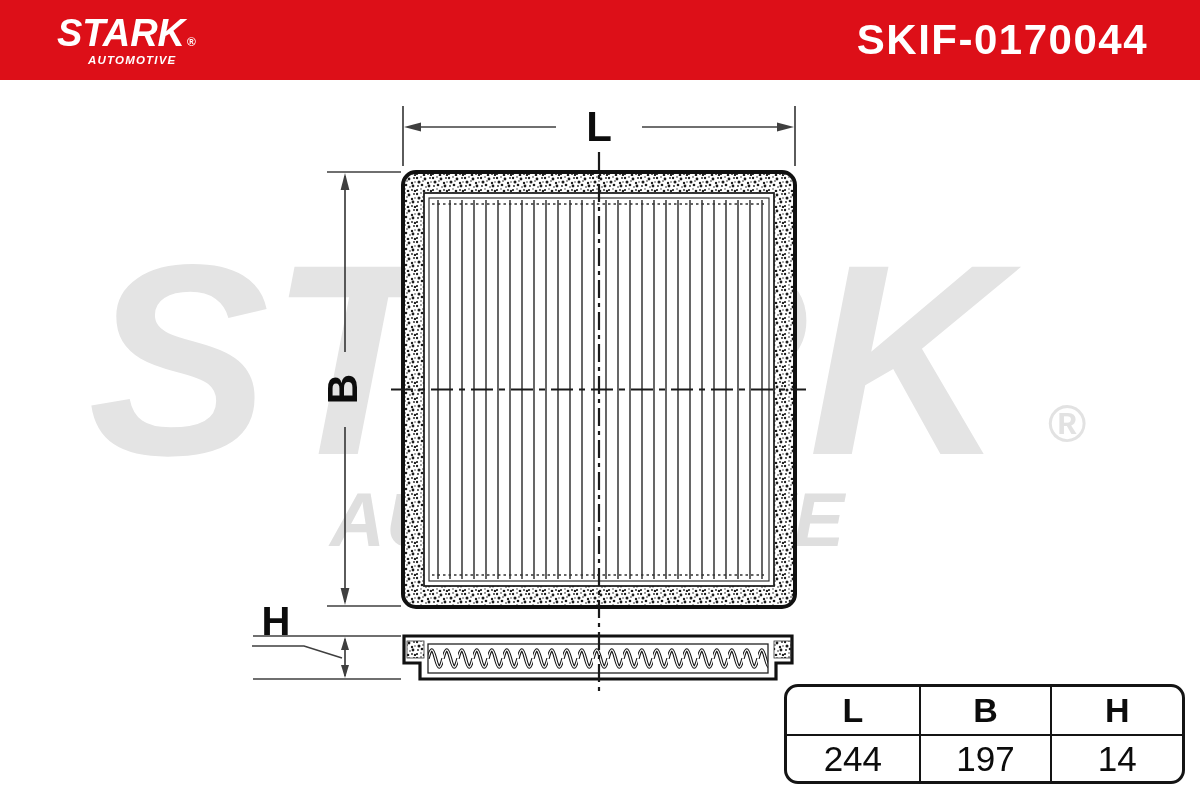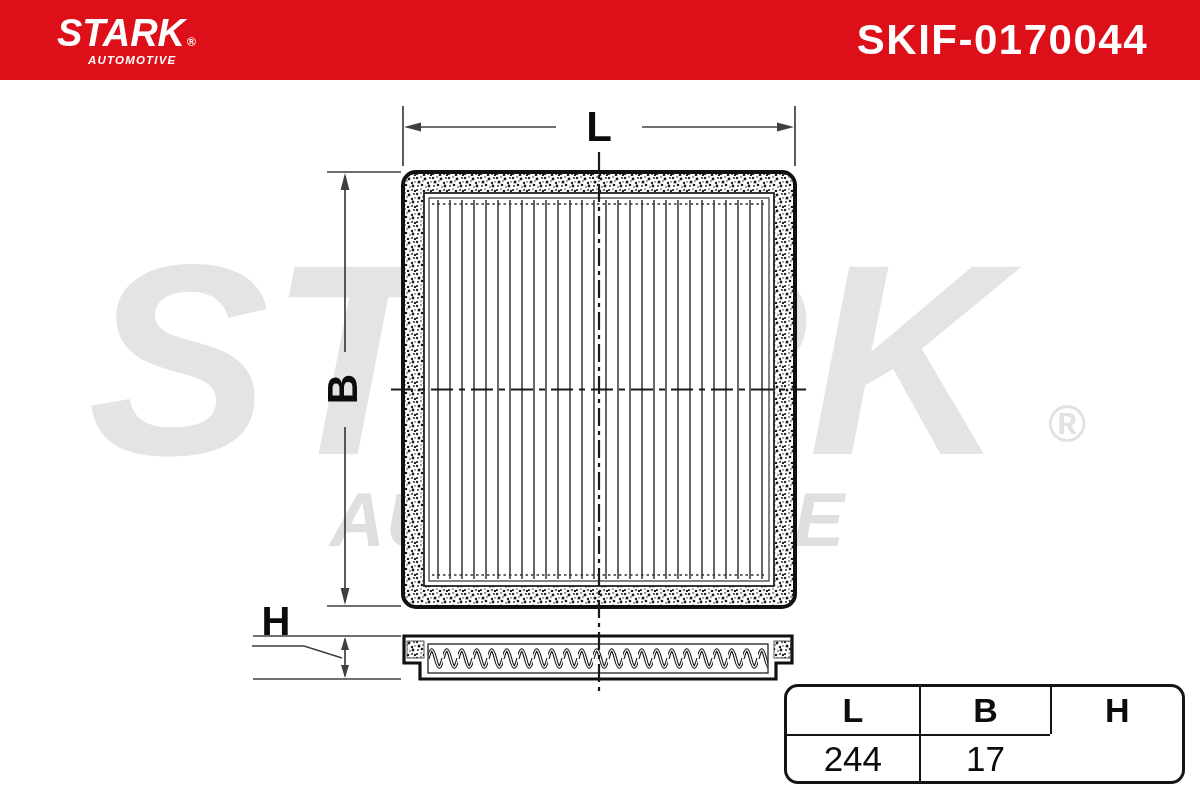--- a/index.html
+++ b/index.html
@@ -129,21 +129,22 @@
     </g>
     <polygon points="345,637 341,650 349,650" fill="#3f3f3f"></polygon>
     <polygon points="345,678 341,665 349,665" fill="#3f3f3f"></polygon>
   </svg>
 
   <div class="dim-table">
     <div class="t-cell r0 c0 t-head">L</div>
     <div class="t-cell r0 t-head">B</div>
     <div class="t-cell r0 t-head">H</div>
     <div class="t-cell c0 t-val">244</div>
-    <div class="t-cell t-val">17</div>
+    <div class="t-cell t-val">197</div>
+    <div class="t-cell t-val">14</div>
   </div>
 
   <div class="header">
     <div class="logo">
       <div class="logo-top">
         <span class="logo-text">STARK</span>
         <span class="logo-reg">®</span>
       </div>
       <div class="logo-sub">AUTOMOTIVE</div>
     </div>

